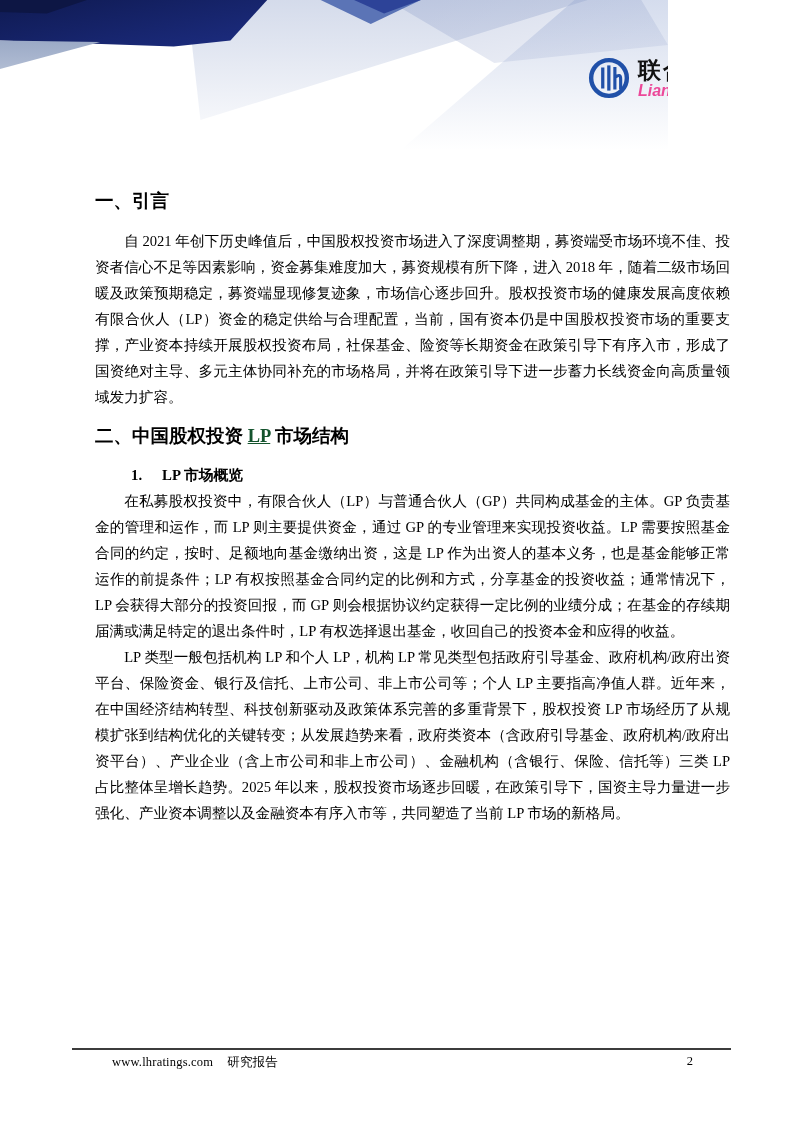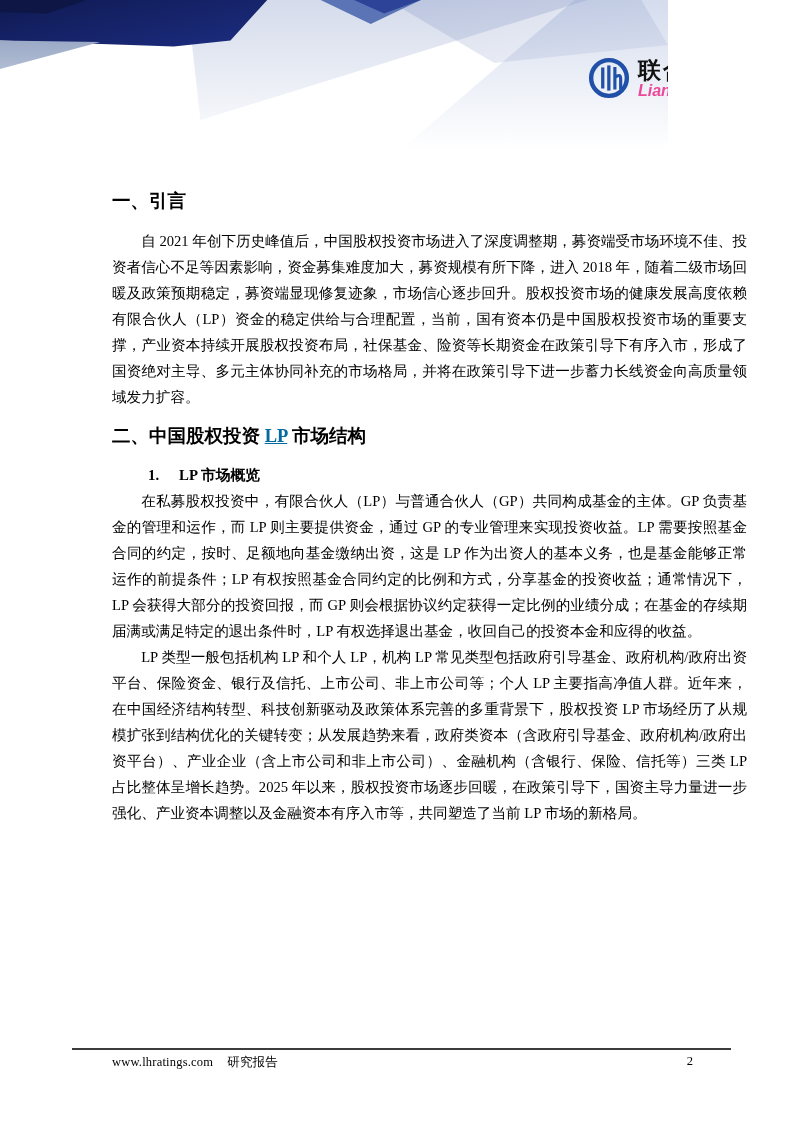--- a/index.html
+++ b/index.html
@@ -44,29 +44,29 @@
   .shape-arrow2 { background:#2d4398; clip-path:polygon(53% 0, 63% 0, 57.5% 9%); }
 
   
   .logo { position:absolute; top:57px; left:588px; display:flex; align-items:center; }
   .logo-mark { width:42px; height:42px; }
   .logo-text { margin-left:8px; font-family:"Liberation Sans","DejaVu Sans",sans-serif; }
   .logo-cn { font-size:23px; font-weight:bold; letter-spacing:2px; color:#111; line-height:25px; }
   .logo-en { font-size:16px; font-weight:bold; color:#ec4899; line-height:16px;font-style:italic; }
 
   
-  .doc { position:absolute; top:188px; left:112px; width:635px; }
+  .doc { position:absolute; top:188px; left:95px; width:635px; }
   .h1 { font-size:18.5px; font-weight:bold; margin-bottom:15px; }
   .h2 { font-size:18.5px; font-weight:bold; margin:13px 0 13px 0; }
   .para {
     font-size:14.6px; line-height:26px;
     text-align:justify; text-indent:2em;
   }
   .lead { font-weight:bold; }
-  .accent { color:#0369a1;text-decoration:underline; }
+  .accent { color:#14532d;text-decoration:underline; }
   .subhead { font-size:14.8px; font-weight:bold; margin:18px 0 3px 36px; }
   .subhead .num { display:inline-block; margin-right:20px; }
 
   
   .footer-rule { position:absolute; top:1048px; left:72px; width:659px; border-top:2px solid #3c3c3c; }
   .footer-row { position:absolute; top:1054px; left:72px; width:659px; font-size:12.5px; }
   .footer-left { position:absolute; left:40px; top:0; letter-spacing:0.2px; }
   .footer-left .site { margin-right:14px; }
   .footer-page { position:absolute; right:38px; top:0; }
 </style>

